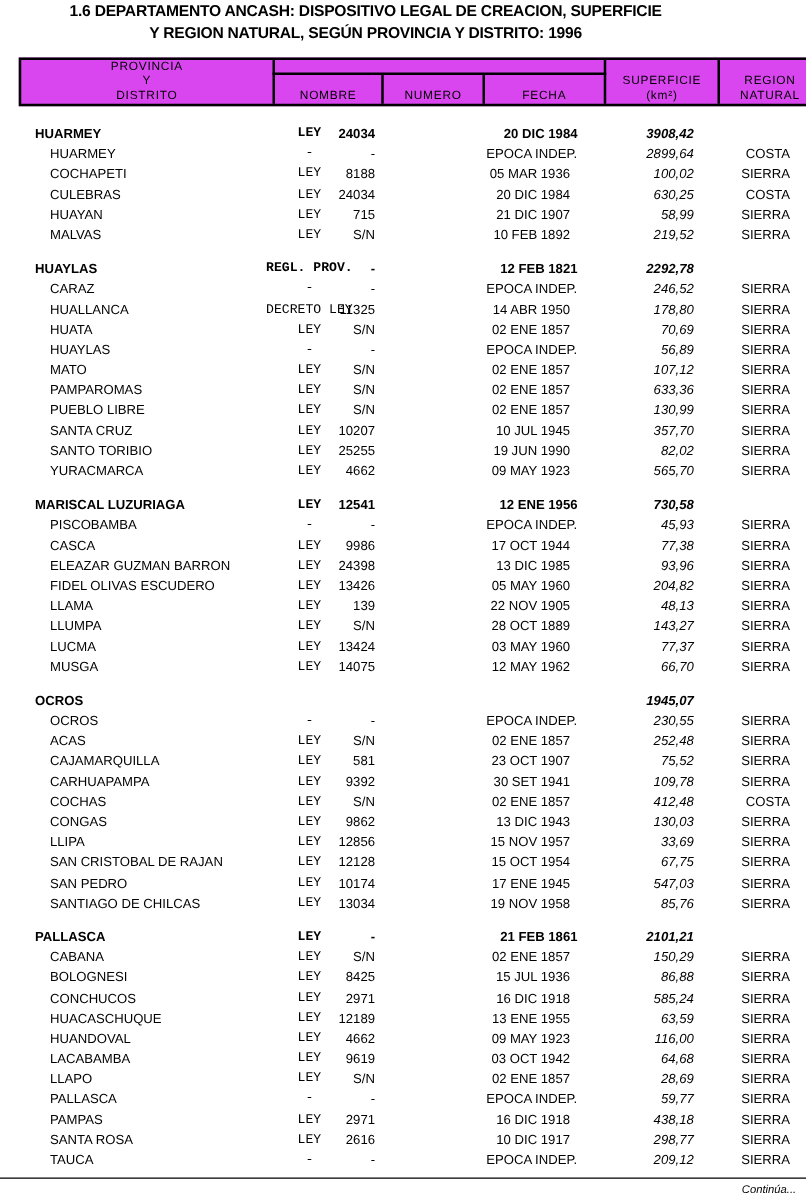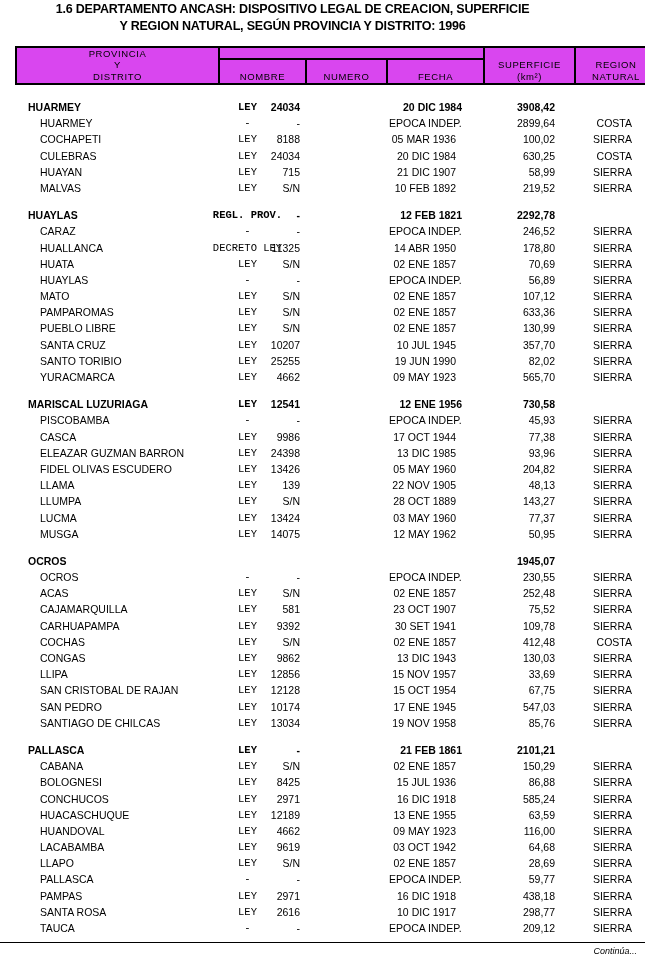--- a/index.html
+++ b/index.html
@@ -20,21 +20,21 @@
   .row span { position:absolute; white-space:nowrap; }
   .row.prov { font-weight:bold; }
   .c-name { left:40px; }
   .row.prov .c-name { left:28px; }
   .c-nom { left:204px; width:87px; text-align:center;font-family:Liberation Mono, monospace; }
   .c-num { right:345px; text-align:right; }
   .c-fecha { left:372px; width:97px; }
   .c-fecha.indep { text-align:left; padding-left:17px; box-sizing:border-box; }
   .c-fecha.date { text-align:right; right:auto; width:84px; }
   .row.prov .c-fecha.date { width:90px; }
-  .c-sup { right:90px; text-align:right; }
+  .c-sup { right:90px; text-align:right;font-style:italic; }
   .c-reg { left:580px; width:52px; text-align:right; }
   .footline { position:absolute; left:0; top:942px; width:645px; height:1px; background:#000; }
   .cont { position:absolute; right:8px; top:946px; font-size:9px; font-style:italic; }
 </style>
 </head>
 <body>
 
 <div class="title" id="t1">1.6  DEPARTAMENTO ANCASH: DISPOSITIVO LEGAL DE CREACION, SUPERFICIE</div>
 <div class="title" id="t2">Y REGION NATURAL, SEGÚN PROVINCIA Y DISTRITO: 1996</div>
 
@@ -263,21 +263,21 @@
         <span class="c-num">13424</span>
         <span class="c-fecha date">03 MAY 1960</span>
         <span class="c-sup">77,37</span>
         <span class="c-reg">SIERRA</span>
       </div>
       <div class="row">
         <span class="c-name">MUSGA</span>
         <span class="c-nom">LEY</span>
         <span class="c-num">14075</span>
         <span class="c-fecha date">12 MAY 1962</span>
-        <span class="c-sup">50,95</span>
+        <span class="c-sup">66,70</span>
         <span class="c-reg">SIERRA</span>
       </div>
     </div>
     <div class="grp">
       <div class="row prov">
         <span class="c-name">OCROS</span>
         <span class="c-nom"></span>
         <span class="c-num"></span>
         <span class="c-fecha date"></span>
         <span class="c-sup">1945,07</span>

